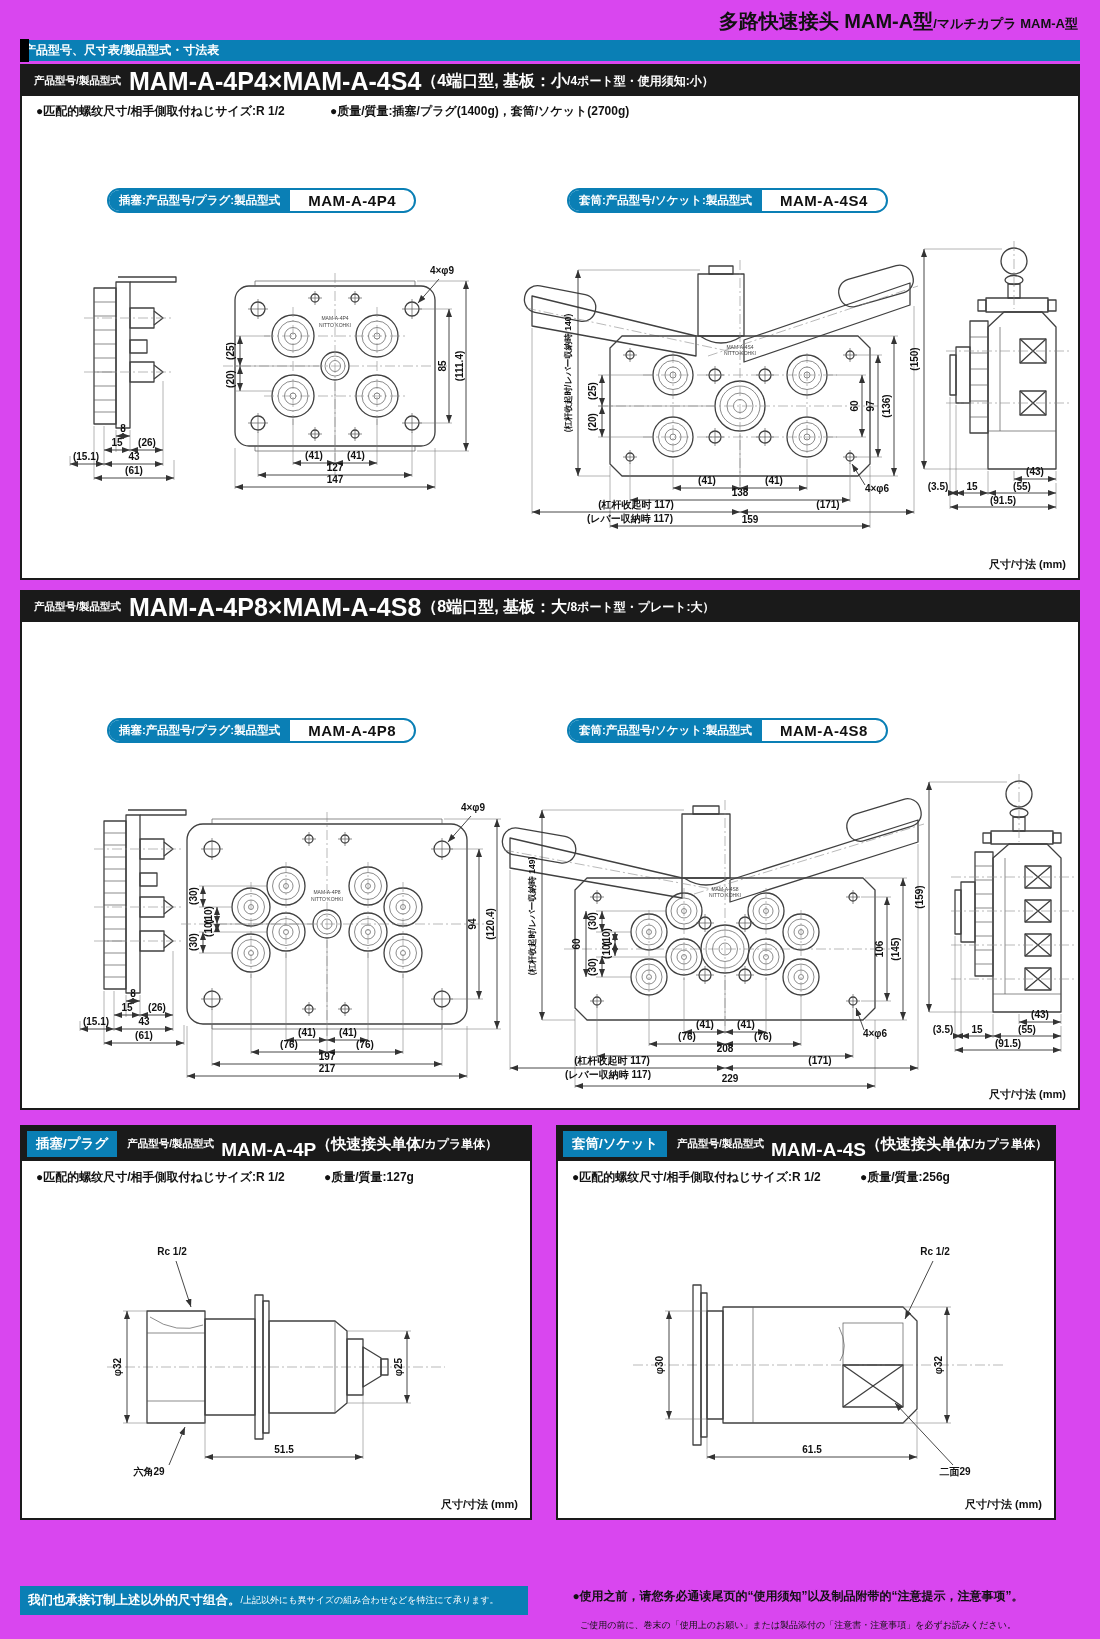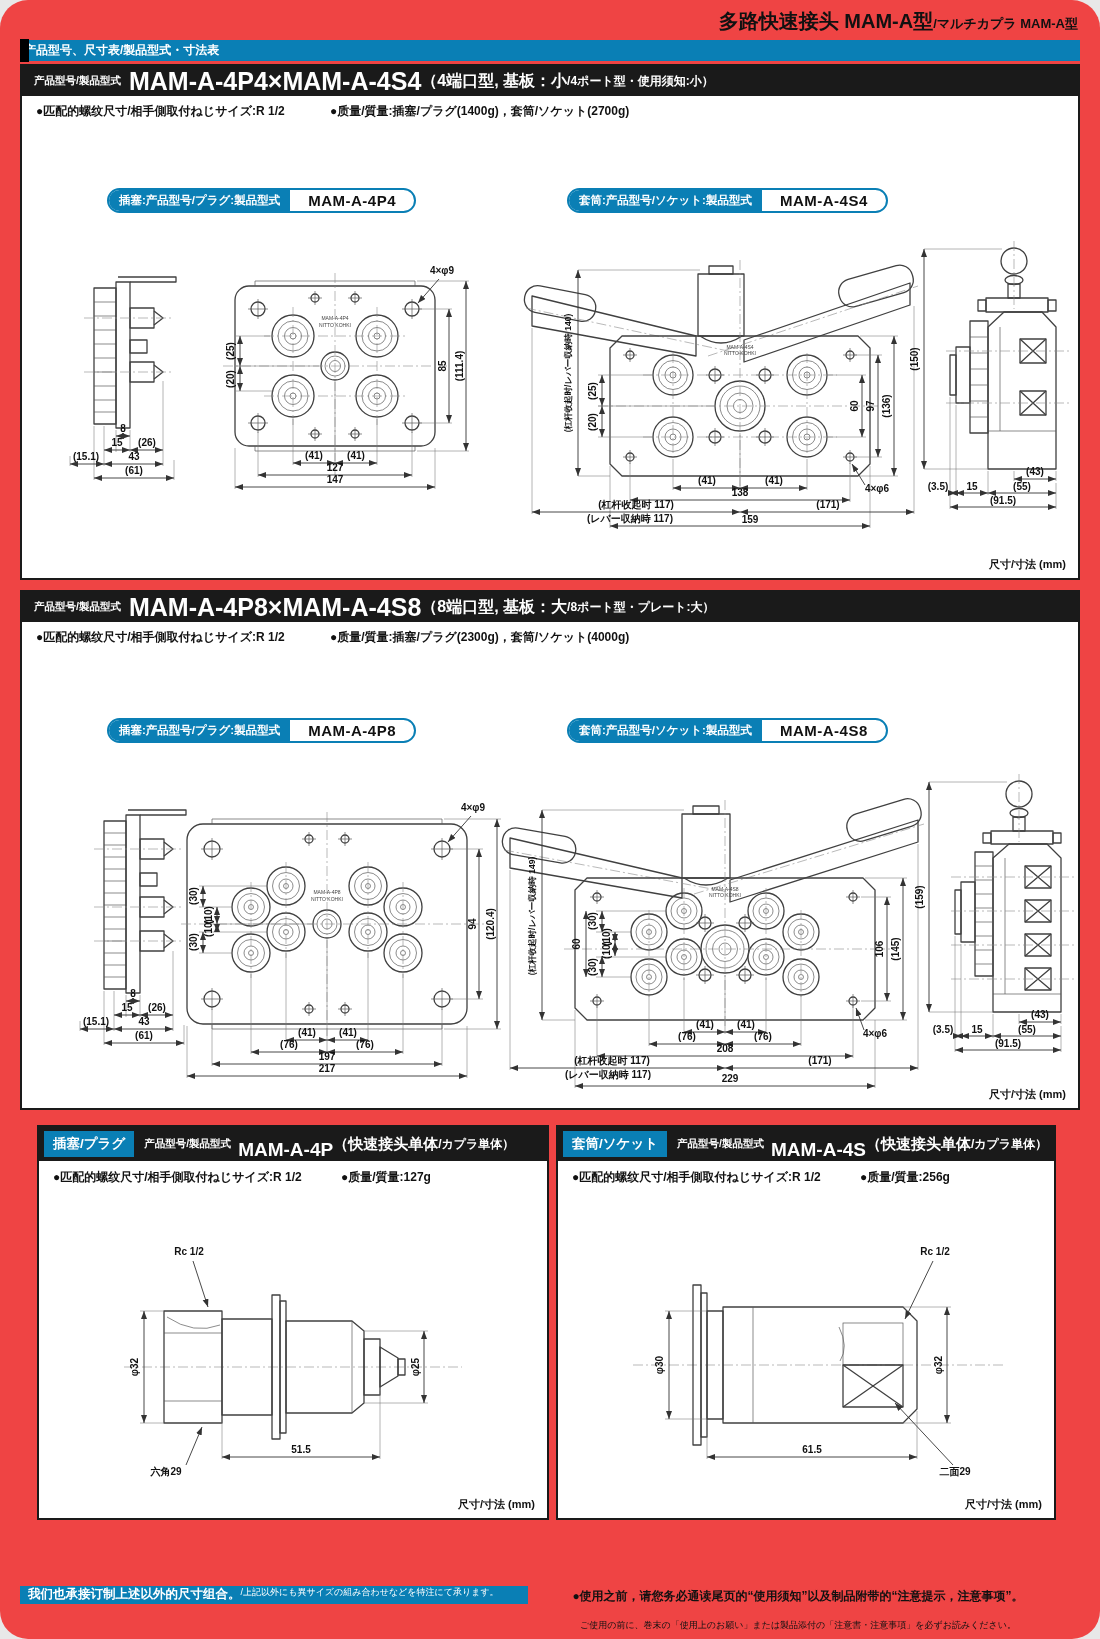--- a/index.html
+++ b/index.html
@@ -1,18 +1,18 @@
 <!DOCTYPE html>
 <html><head>
 <meta charset="utf-8">
 <style>
   :root{ --blue:#0a7fb5; --ink:#1a1a1a; }
   *{margin:0;padding:0;box-sizing:border-box;}
   body{background:#e8e8e8;font-family:"Liberation Sans",sans-serif;}
-  .page{position:relative;width:1100px;height:1639px;background:#ef4444;margin:0 auto;overflow:hidden;border-radius:28px;}
+  .page{position:relative;width:1100px;height:1639px;background:#d946ef;margin:0 auto;overflow:hidden;}
 
   .page-title{position:absolute;top:8px;right:22px;font-size:20px;font-weight:bold;color:#111;white-space:nowrap;}
   .page-title .ja{font-size:13px;}
 
   .toc-bar{position:absolute;top:40px;left:20px;right:20px;height:21px;background:var(--blue);color:#fff;
     font-size:12px;font-weight:bold;line-height:21px;padding-left:4px;}
   .toc-bar .blk{position:absolute;left:0;top:-1px;bottom:-1px;width:9px;background:#000;}
 
   .secbox{position:absolute;left:20px;right:20px;border:2px solid var(--ink);background:#fff;}
   .sec1{top:64px;height:516px;}
@@ -28,33 +28,33 @@
   .specline{position:absolute;top:37px;left:14px;font-size:12px;font-weight:bold;color:#111;white-space:nowrap;}
   .specline span{margin-right:42px;}
 
   .pill{position:absolute;display:inline-flex;height:25px;border:2px solid var(--blue);border-radius:14px;overflow:hidden;background:#fff;margin-top:42px;}
   .pill-label{background:var(--blue);color:#fff;font-size:11.5px;font-weight:bold;display:flex;align-items:center;padding:0 10px;white-space:nowrap;}
   .pill-model{font-size:15px;font-weight:bold;color:#111;display:flex;align-items:center;padding:0 18px;white-space:nowrap;letter-spacing:.5px;}
 
   .unitnote{position:absolute;right:12px;bottom:6px;font-size:11px;font-weight:bold;color:#111;margin-top:40px;}
 
   .unitbox{position:absolute;top:1125px;height:395px;border:2px solid var(--ink);background:#fff;}
-  .ubleft{left:37px;width:512px;}
+  .ubleft{left:20px;width:512px;}
   .ubright{left:556px;width:500px;}
   .unit-hdr{position:absolute;top:0;left:0;right:0;height:34px;background:var(--ink);color:#fff;display:flex;align-items:center;padding-left:5px;white-space:nowrap;}
   .unit-tag{background:var(--blue);padding:4px 9px;font-weight:bold;font-size:13.5px;margin-right:10px;}
   .unit-hdr .pre{font-size:10.5px;font-weight:bold;margin-right:7px;}
   .unit-hdr .model{font-size:19px;font-weight:bold;margin-top:12px;}
   .unit-hdr .sufzh{font-size:15px;font-weight:bold;}
   .unit-hdr .sufja{font-size:12px;font-weight:bold;}
   .uspec{position:absolute;top:42px;left:14px;font-size:12px;font-weight:bold;color:#111;white-space:nowrap;}
   .uspec span{margin-right:36px;}
 
-  .footer-bar{position:absolute;left:20px;top:1586px;width:508px;height:18px;background:var(--blue);color:#fff;
-    display:flex;align-items:flex-start;padding:0 8px;white-space:nowrap;}
+  .footer-bar{position:absolute;left:20px;top:1586px;width:508px;height:29px;background:var(--blue);color:#fff;
+    display:flex;align-items:center;padding:0 8px;white-space:nowrap;}
   .footer-bar .zh{font-size:12.5px;font-weight:bold;}
   .footer-bar .ja{font-size:9px;}
   .footer-note{position:absolute;right:22px;top:1588px;width:560px;text-align:center;color:#111;}
   .footer-note .l1{font-size:12px;font-weight:bold;}
   .footer-note .l2{font-size:9px;margin-top:14px;}
 
   svg{position:absolute;overflow:visible;}
   .tl{fill:none;stroke:#404040;stroke-width:1.3;stroke-linejoin:round;}
   .thin{fill:none;stroke:#5a5a5a;stroke-width:.7;}
   .cl{fill:none;stroke:#8a8a8a;stroke-width:.6;stroke-dasharray:10 3 2 3;}
@@ -311,24 +311,20 @@
 
     <div class="unitnote">尺寸/寸法 (mm)</div>
   </div>
 
   <div class="secbox sec2">
     <div class="sechdr">
       <span class="pre">产品型号/製品型式</span>
       <span class="model">MAM-A-4P8×MAM-A-4S8</span>
       <span class="sufzh">（8端口型, 基板：大</span>
       <span class="sufja">/8ポート型・プレート:大）</span>
-    </div>
-    <div class="specline">
-      <span>●匹配的螺纹尺寸/相手側取付ねじサイズ:R 1/2</span>
-      <span>●质量/質量:插塞/プラグ(2300g)，套筒/ソケット(4000g)</span>
     </div>
     <div class="pill" style="left:85px;top:84px;">
       <span class="pill-label">插塞:产品型号/プラグ:製品型式</span>
       <span class="pill-model">MAM-A-4P8</span>
     </div>
     <div class="pill" style="left:545px;top:84px;">
       <span class="pill-label">套筒:产品型号/ソケット:製品型式</span>
       <span class="pill-model">MAM-A-4S8</span>
     </div>
 

